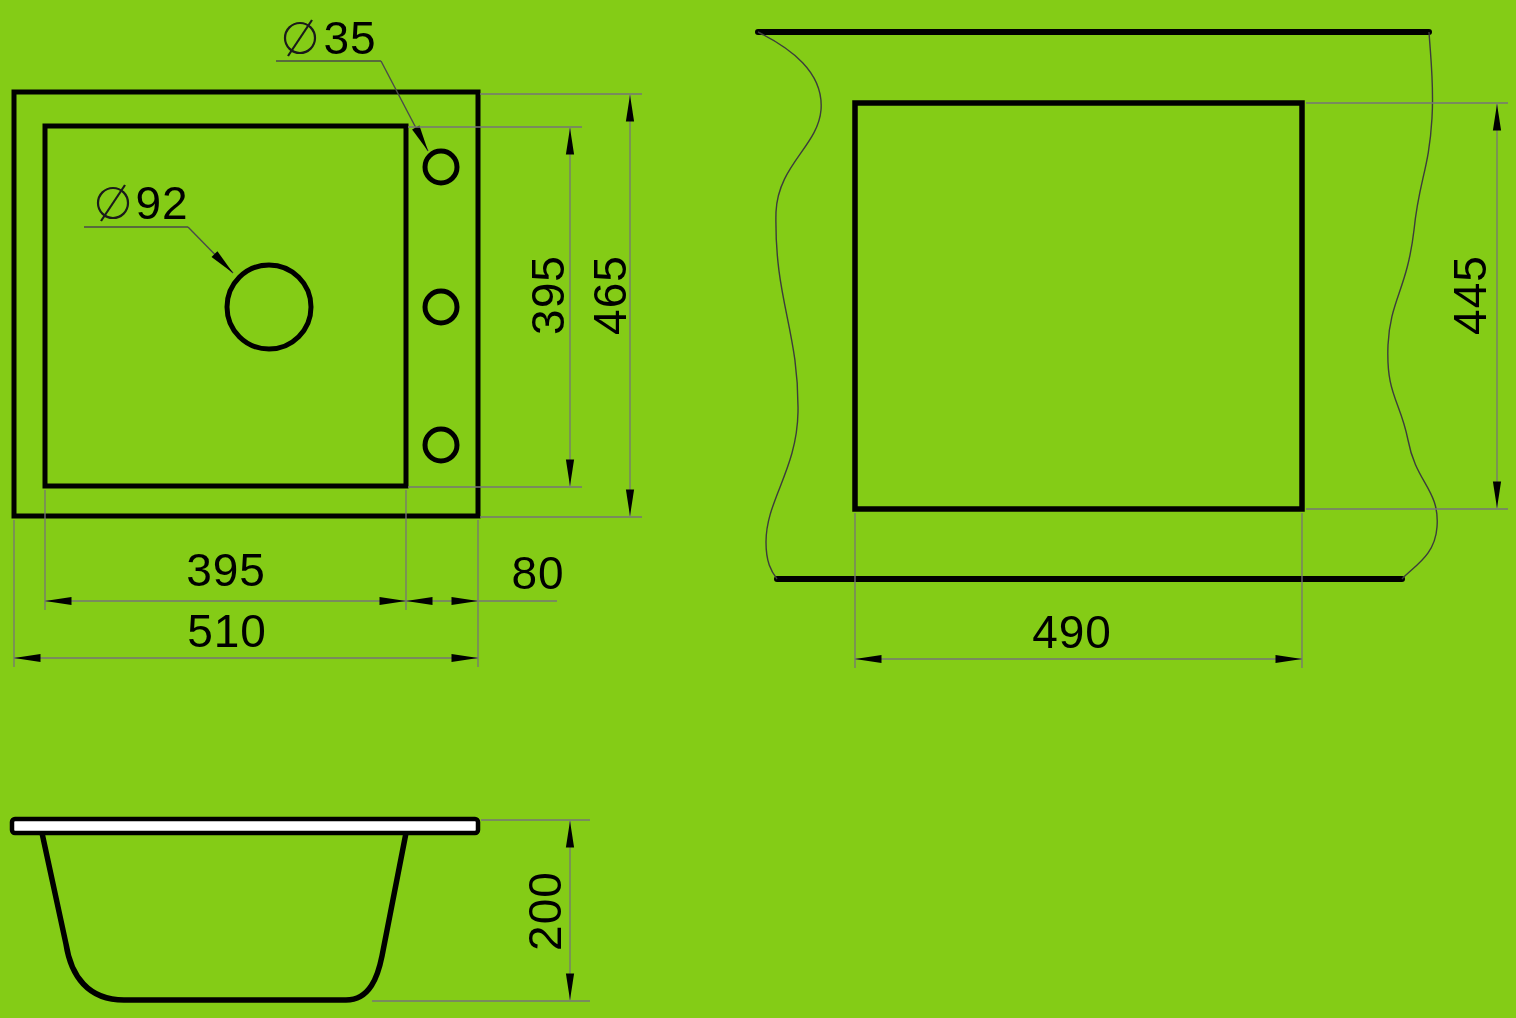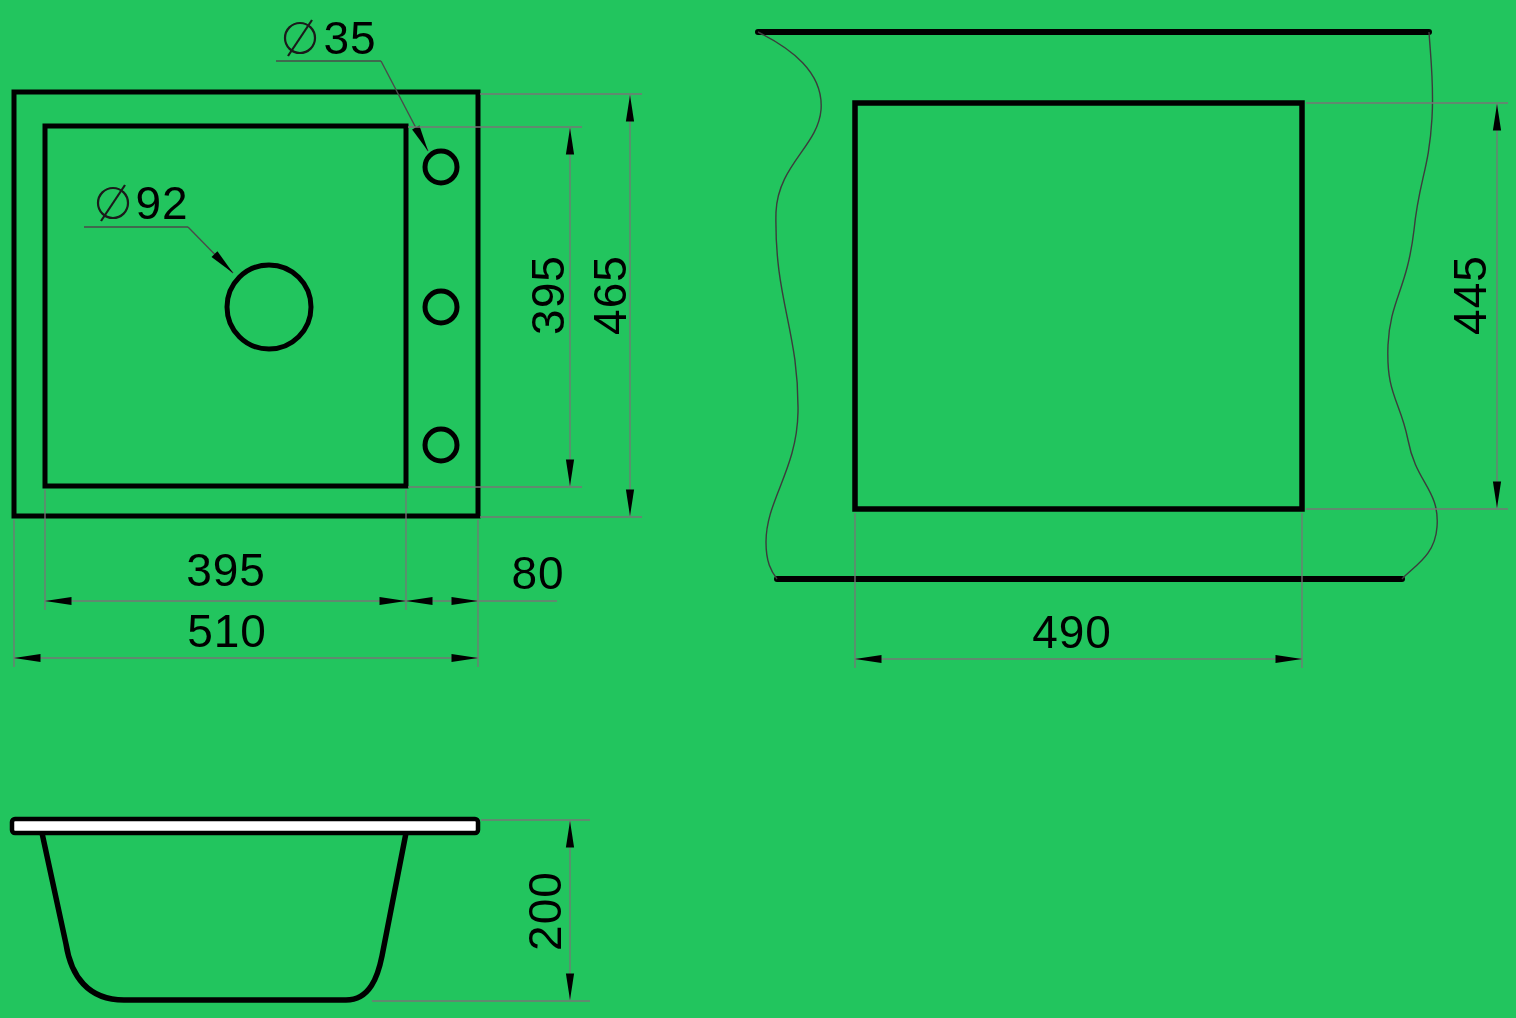--- a/index.html
+++ b/index.html
@@ -4,21 +4,21 @@
 <style>
   html, body {
     margin: 0;
     padding: 0;
     background: #ffffff;
   }
   .canvas {
     position: relative;
     width: 1516px;
     height: 1018px;
-    background: #22c55e;
+    background: #84cc16;
     overflow: hidden;
   }
   svg {
     position: absolute;
     top: 0;
     left: 0;
     font-family: "Liberation Sans", sans-serif;
   }
   .thick {
     stroke: #000000;

